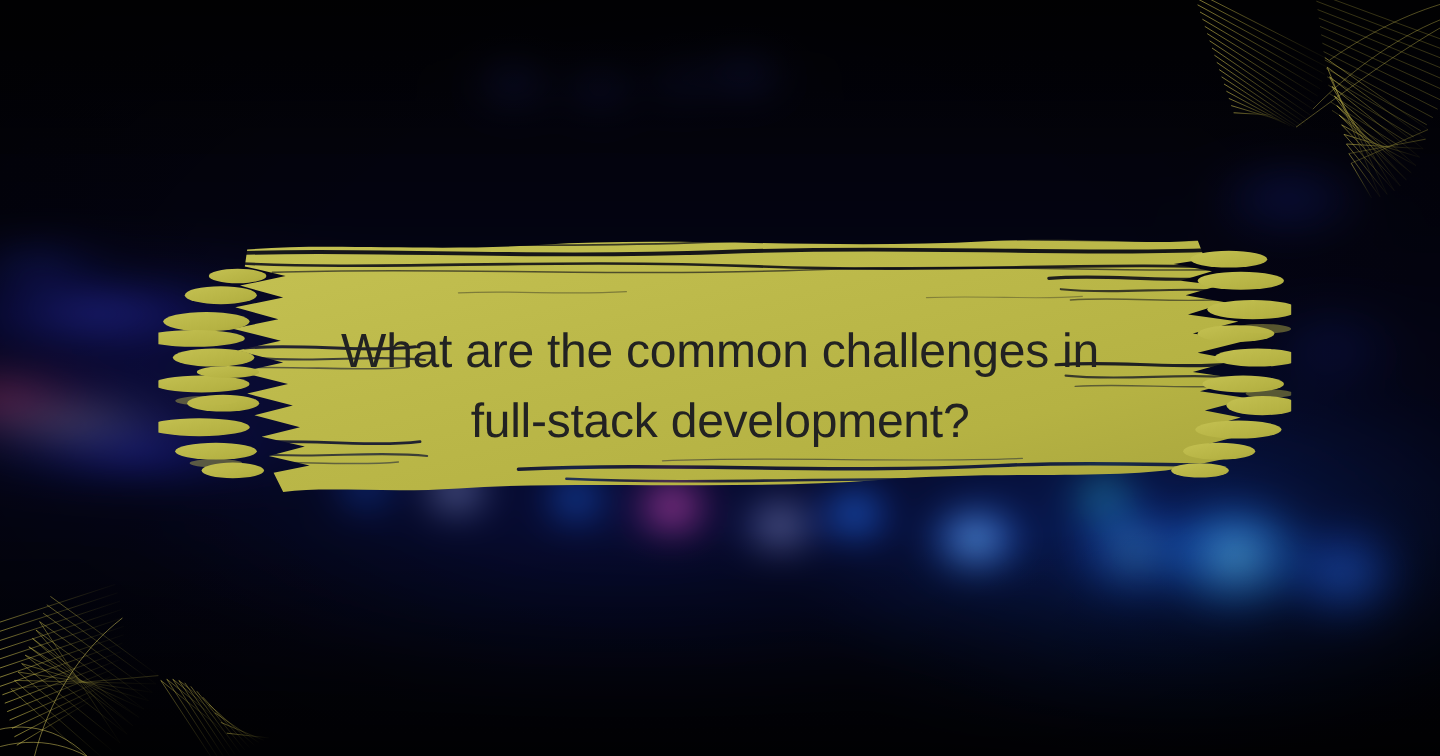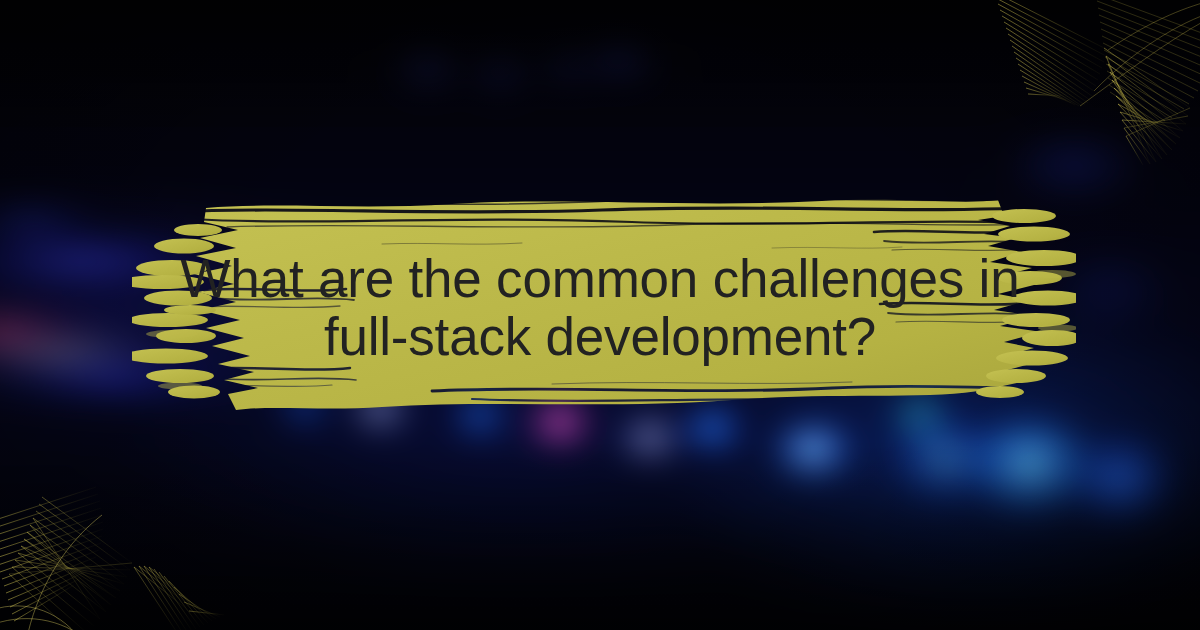--- a/index.html
+++ b/index.html
@@ -78,26 +78,26 @@
   .brush-wrap {
     position:absolute;
     left:132px; top:186px;
     width:944px; height:250px;
   }
   .brush-wrap svg { display:block; width:100%; height:100%; }
 
   
   .headline {
     position:absolute;
-    left:150px; top:250px;
+    left:150px; top:264px;
     width:900px;
     text-align:center;
     color:#222222;
     font-family:"Liberation Sans", sans-serif;
-    font-size:53px;
+    font-size:40px;
     font-weight:400;
     line-height:58px;
     letter-spacing:-0.2px;
     white-space:pre-line;
   }
 </style>
 </head>
 <body>
 
 <div class="stage">

